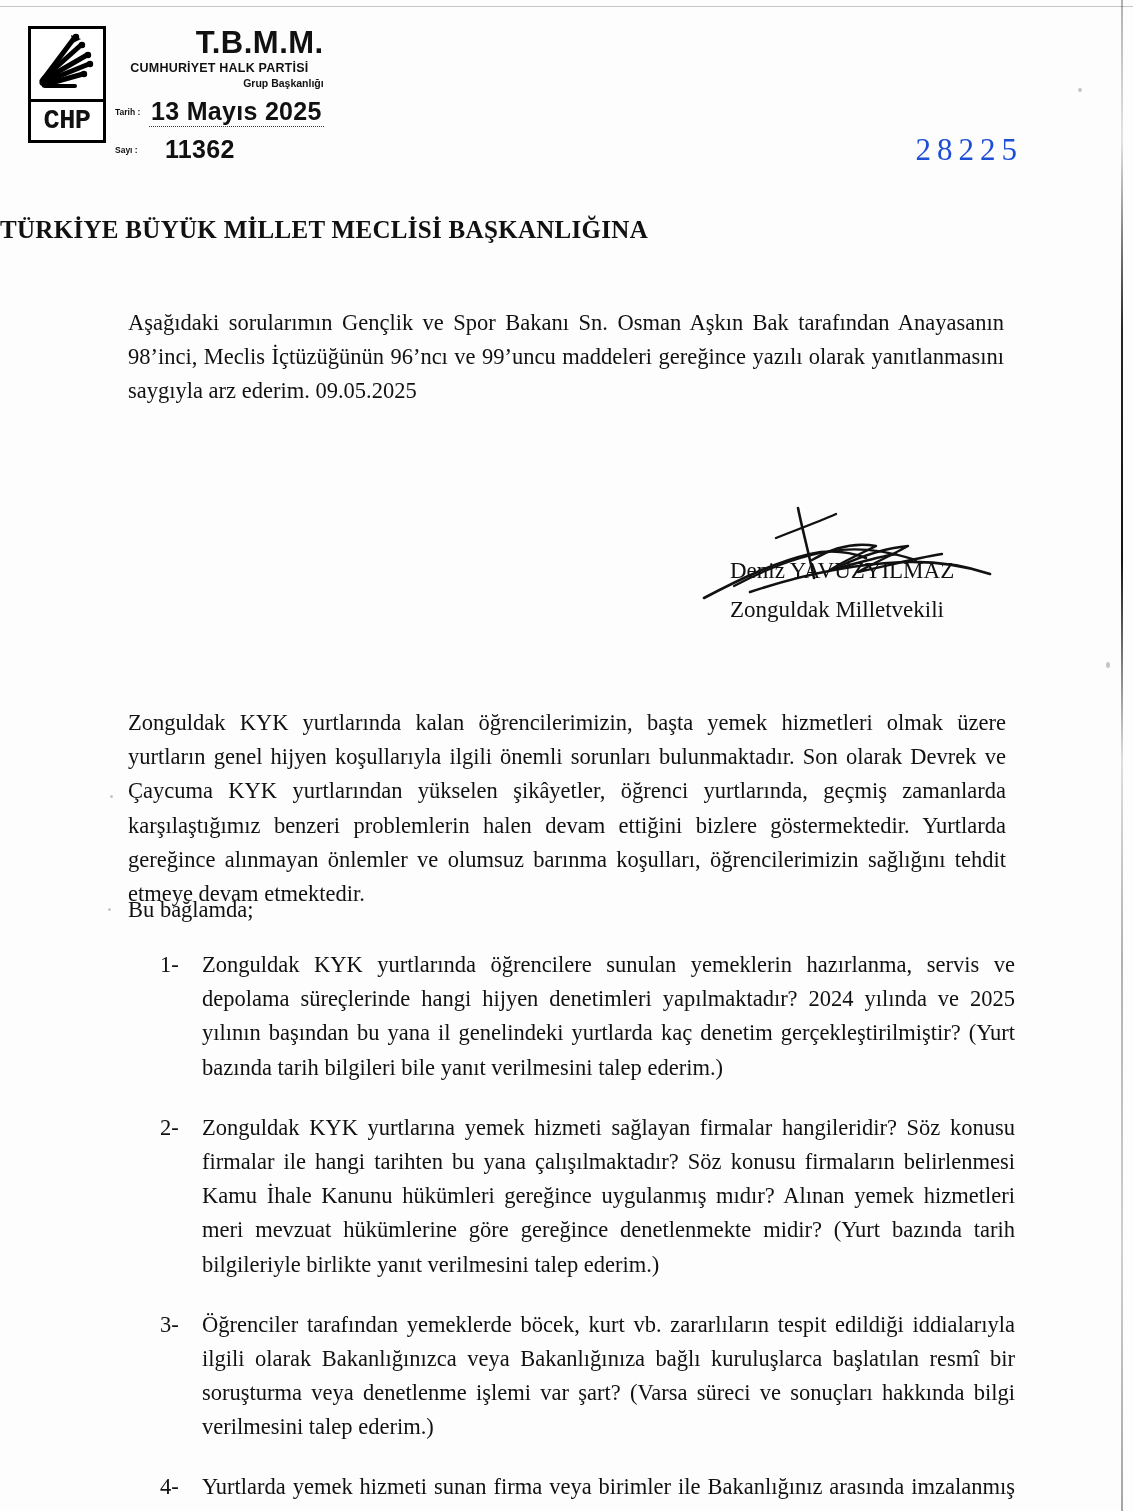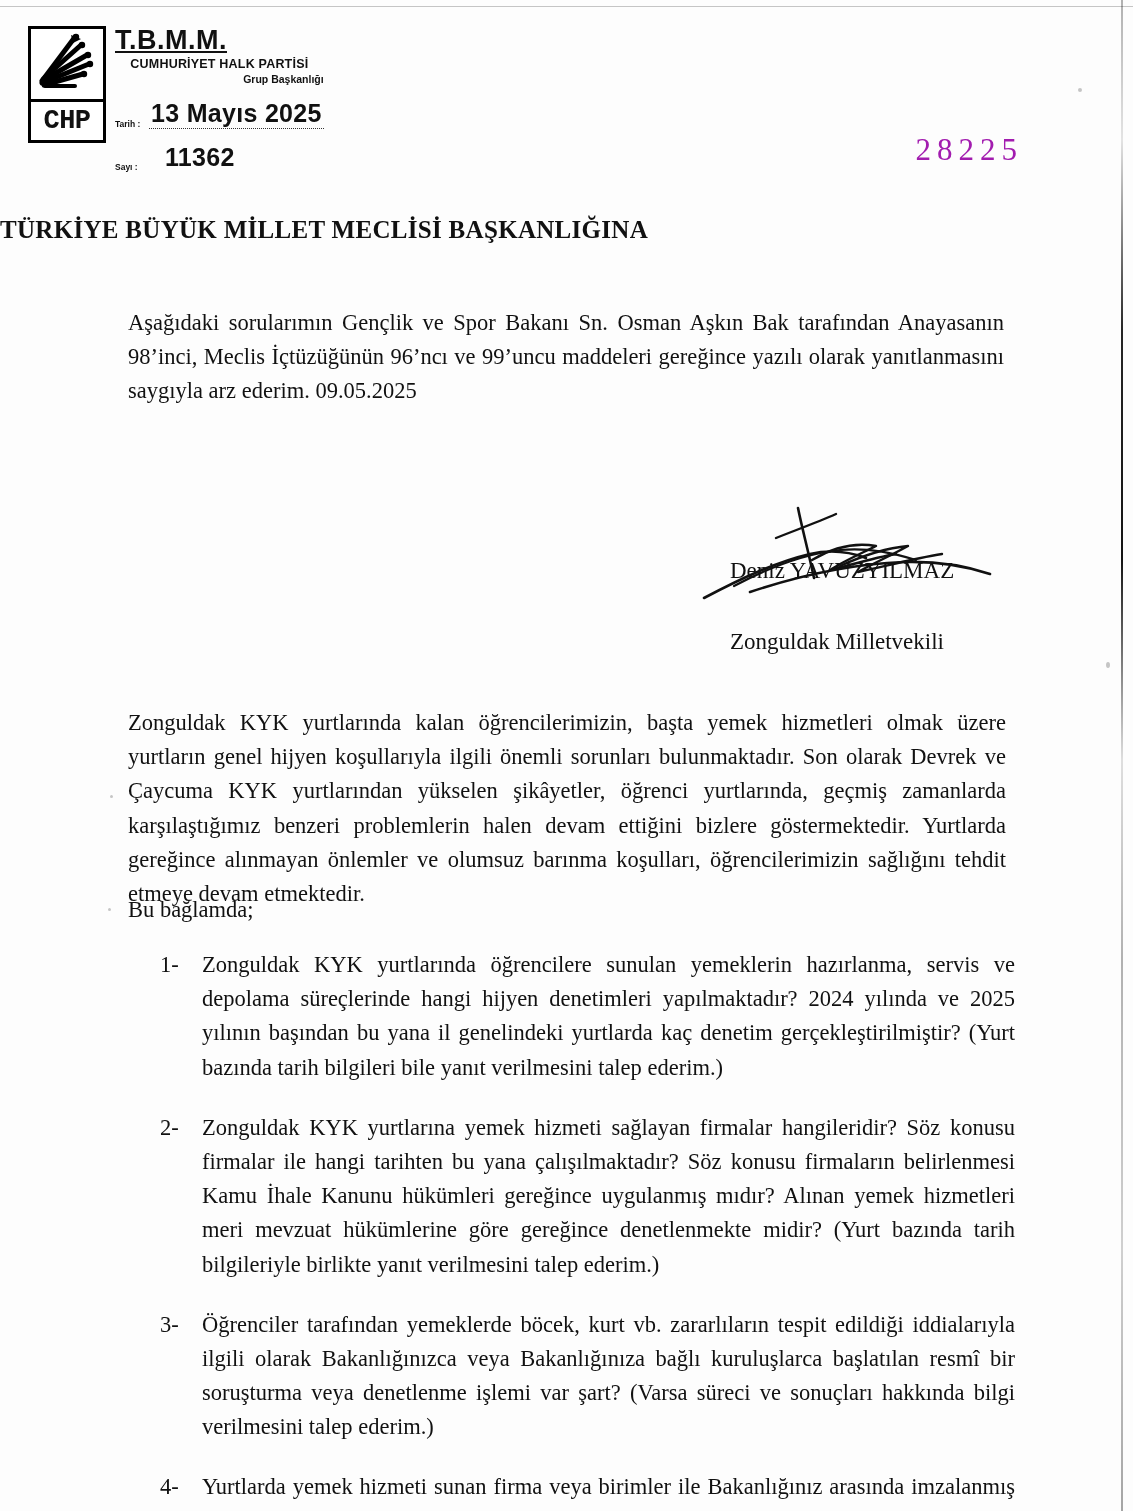--- a/index.html
+++ b/index.html
@@ -78,44 +78,43 @@
     font-size: 27px;
     letter-spacing: -0.5px;
     background: #fff;
   }
   .stamp-text {
     margin-left: 9px;
     padding-top: 1px;
     font-family: "Liberation Sans", sans-serif;
   }
   .tbmm {
-    font-size: 27px;
+    font-size: 31px;
     font-weight: bold;
     letter-spacing: 0.5px;
     line-height: 1;
-    text-align: left;
-    text-decoration: underline;
+    text-align: right;
   }
   .chp-full {
     font-size: 12.5px;
     font-weight: bold;
     letter-spacing: 0.2px;
     text-align: center;
     margin-top: 3px;
   }
   .grup {
     font-size: 10.5px;
     font-weight: bold;
     text-align: right;
     margin-top: 2px;
   }
   .stamp-row {
     display: flex;
-    align-items: flex-end;
-    margin-top: 14px;
+    align-items: center;
+    margin-top: 8px;
   }
   .stamp-key {
     font-size: 8.5px;
     font-weight: bold;
     width: 34px;
     flex: 0 0 34px;
   }
   .stamp-val {
     font-size: 25px;
     font-weight: bold;
@@ -125,21 +124,21 @@
   .stamp-row.sayi .stamp-val { margin-left: 16px; }
 
   
   .doc-number {
     position: absolute;
     right: 110px;
     top: 132px;
     font-family: "Liberation Serif", serif;
     font-size: 31px;
     letter-spacing: 6px;
-    color: #a21caf;
+    color: #1d4ed8;
   }
 
   
   .doc-title {
     position: absolute;
     left: 0;
     top: 216px;
     width: 1133px;
     text-align: left;
     font-size: 25px;
@@ -173,21 +172,20 @@
     top: 58px;
     font-size: 23px;
     white-space: nowrap;
   }
   .sig-role {
     position: absolute;
     left: 40px;
     top: 97px;
     font-size: 23px;
     white-space: nowrap;
-    margin-top: 32px;
   }
 
   
   .body-para {
     position: absolute;
     left: 128px;
     top: 706px;
     width: 878px;
     font-size: 22.5px;
     line-height: 1.52;

